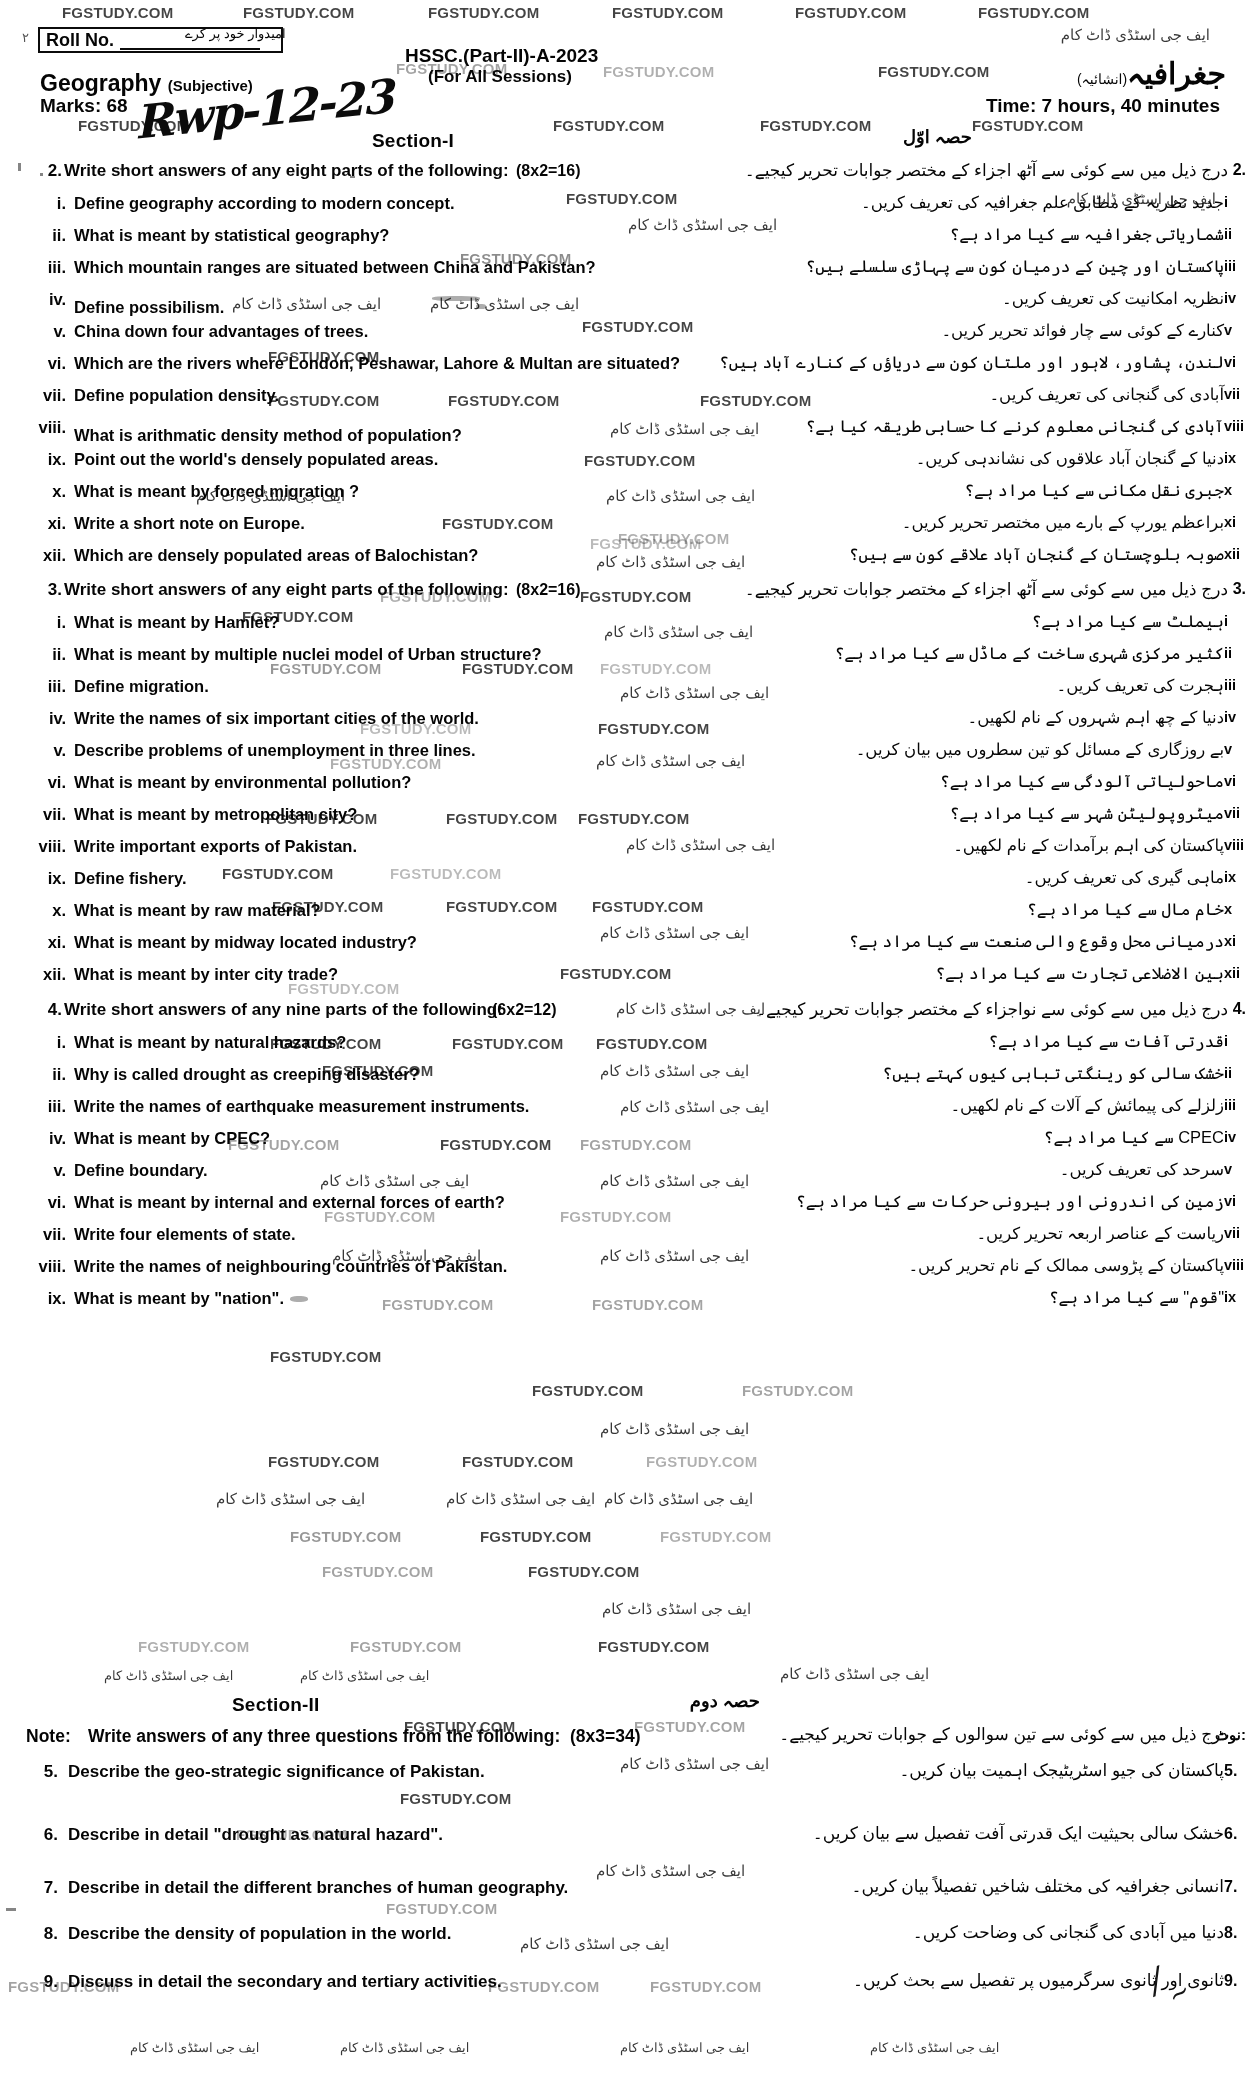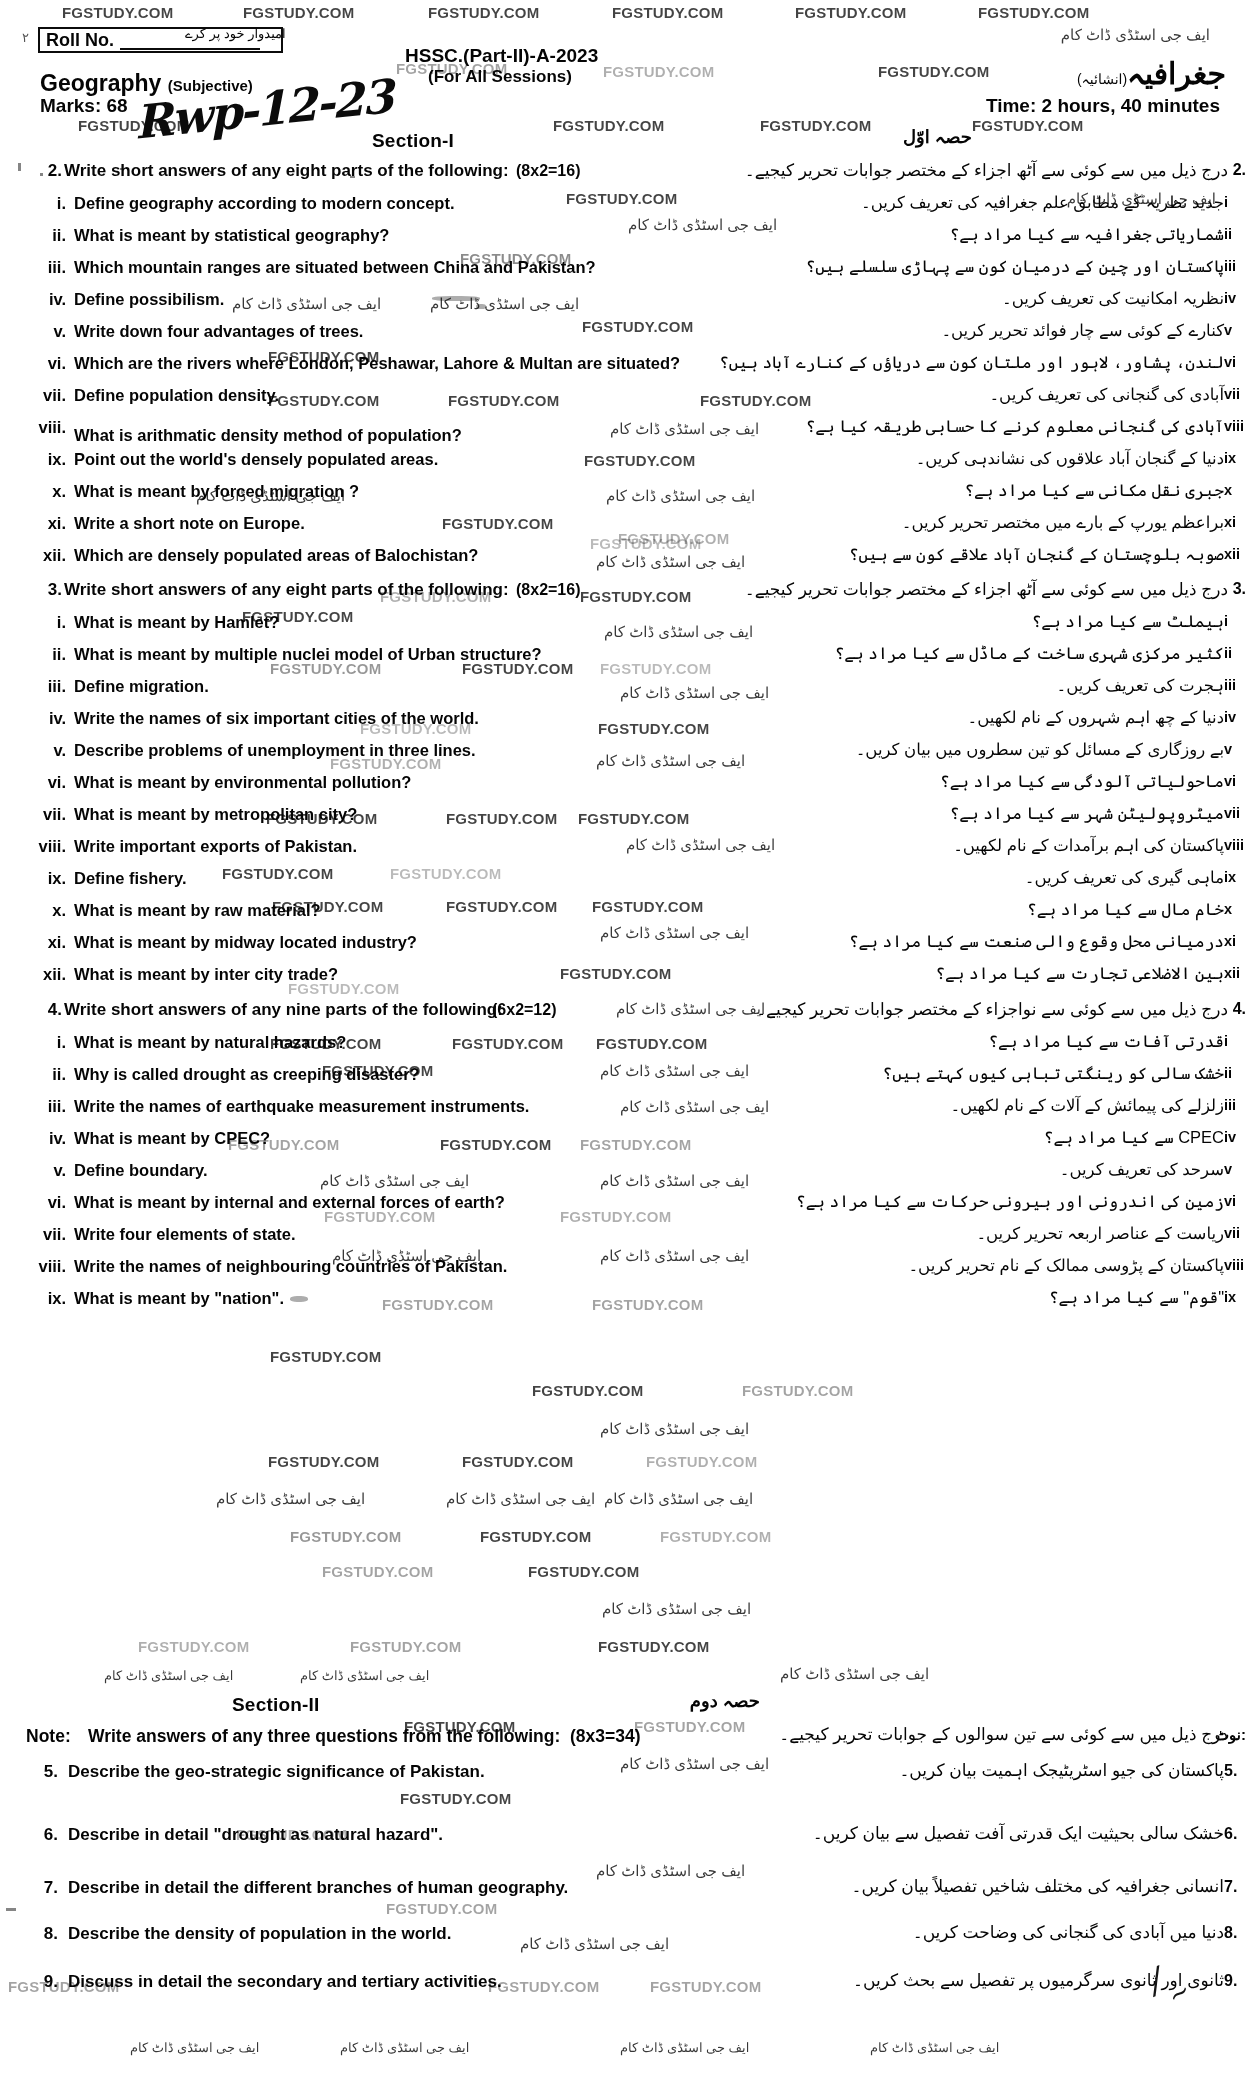--- a/index.html
+++ b/index.html
@@ -350,21 +350,21 @@
     <span class="roll-urdu">امیدوار خود پر کرے</span>
 
     <span class="hssc">HSSC.(Part-II)-A-2023</span>
     <span class="urdu-top-right wm u" style="z-index:4;">ایف جی اسٹڈی ڈاٹ کام</span>
 
     <span class="subject"><span>Geography</span> <span class="sub">(Subjective)</span></span>
     <span class="forall">(For All Sessions)</span>
     <span class="urdu-subject"><span>جغرافیہ</span><span class="paren">(انشائیہ)</span></span>
 
     <span class="marks">Marks: 68</span>
-    <span class="time">Time: 2 hours, 40 minutes</span>
+    <span class="time">Time: 7 hours, 40 minutes</span>
 
     <span class="handwrite">Rwp-12-23</span>
 
     <span class="section-en" style="left:372px;top:130px;">Section-I</span>
     <span class="section-ur" style="right:278px;top:126px;">حصہ اوّل</span>
 
     <span class="section-en" style="left:232px;top:1694px;">Section-II</span>
     <span class="section-ur" style="right:490px;top:1690px;">حصہ دوم</span>
 
     <div>
@@ -388,27 +388,27 @@
       <span class="sub-ur-rn" style="top:226px;">ii</span>
     </div>
     <div>
       <span class="sub-rn" style="left:14px;top:258px;">iii.</span>
       <span class="sub-en" style="left:74px;top:258px;">Which mountain ranges are situated between China and Pakistan?</span>
       <span class="sub-ur" style="top:257px;">پاکستان اور چین کے درمیان کون سے پہاڑی سلسلے ہیں؟</span>
       <span class="sub-ur-rn" style="top:258px;">iii</span>
     </div>
     <div>
       <span class="sub-rn" style="left:14px;top:290px;">iv.</span>
-      <span class="sub-en" style="left:74px;top:290px;">Define possibilism.</span>
+      <span class="sub-en" style="left:74px;top:298px;">Define possibilism.</span>
       <span class="sub-ur" style="top:289px;">نظریہ امکانیت کی تعریف کریں۔</span>
       <span class="sub-ur-rn" style="top:290px;">iv</span>
     </div>
     <div>
       <span class="sub-rn" style="left:14px;top:322px;">v.</span>
-      <span class="sub-en" style="left:74px;top:322px;">Write down four advantages of trees.</span>
+      <span class="sub-en" style="left:74px;top:322px;">China down four advantages of trees.</span>
       <span class="sub-ur" style="top:321px;">کنارے کے کوئی سے چار فوائد تحریر کریں۔</span>
       <span class="sub-ur-rn" style="top:322px;">v</span>
     </div>
     <div>
       <span class="sub-rn" style="left:14px;top:354px;">vi.</span>
       <span class="sub-en" style="left:74px;top:354px;">Which are the rivers where London, Peshawar, Lahore &amp; Multan are situated?</span>
       <span class="sub-ur" style="top:353px;">لندن، پشاور، لاہور اور ملتان کون سے دریاؤں کے کنارے آباد ہیں؟</span>
       <span class="sub-ur-rn" style="top:354px;">vi</span>
     </div>
     <div>

